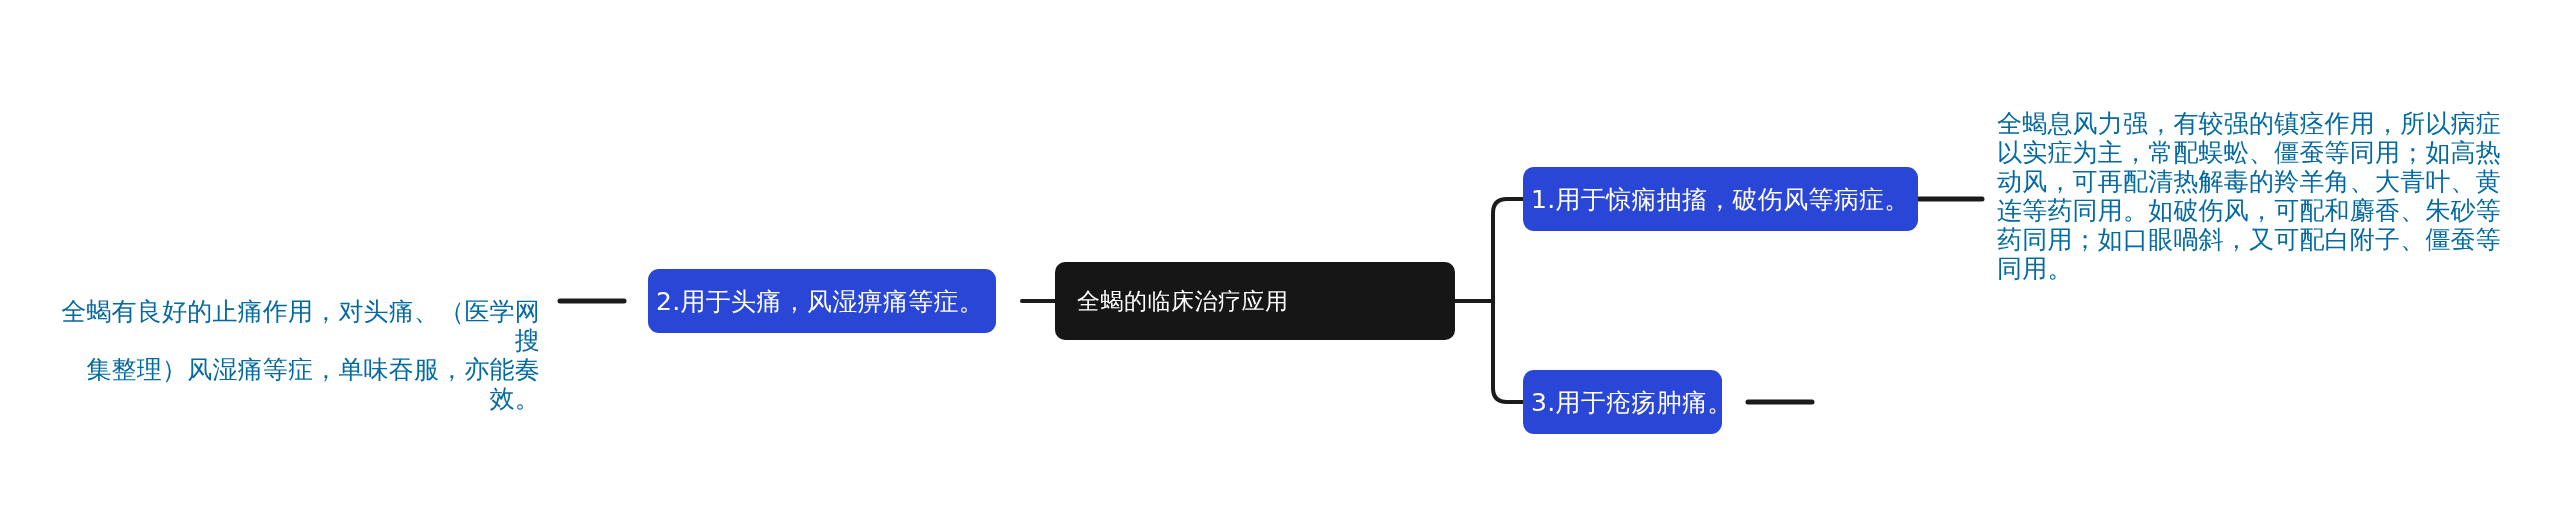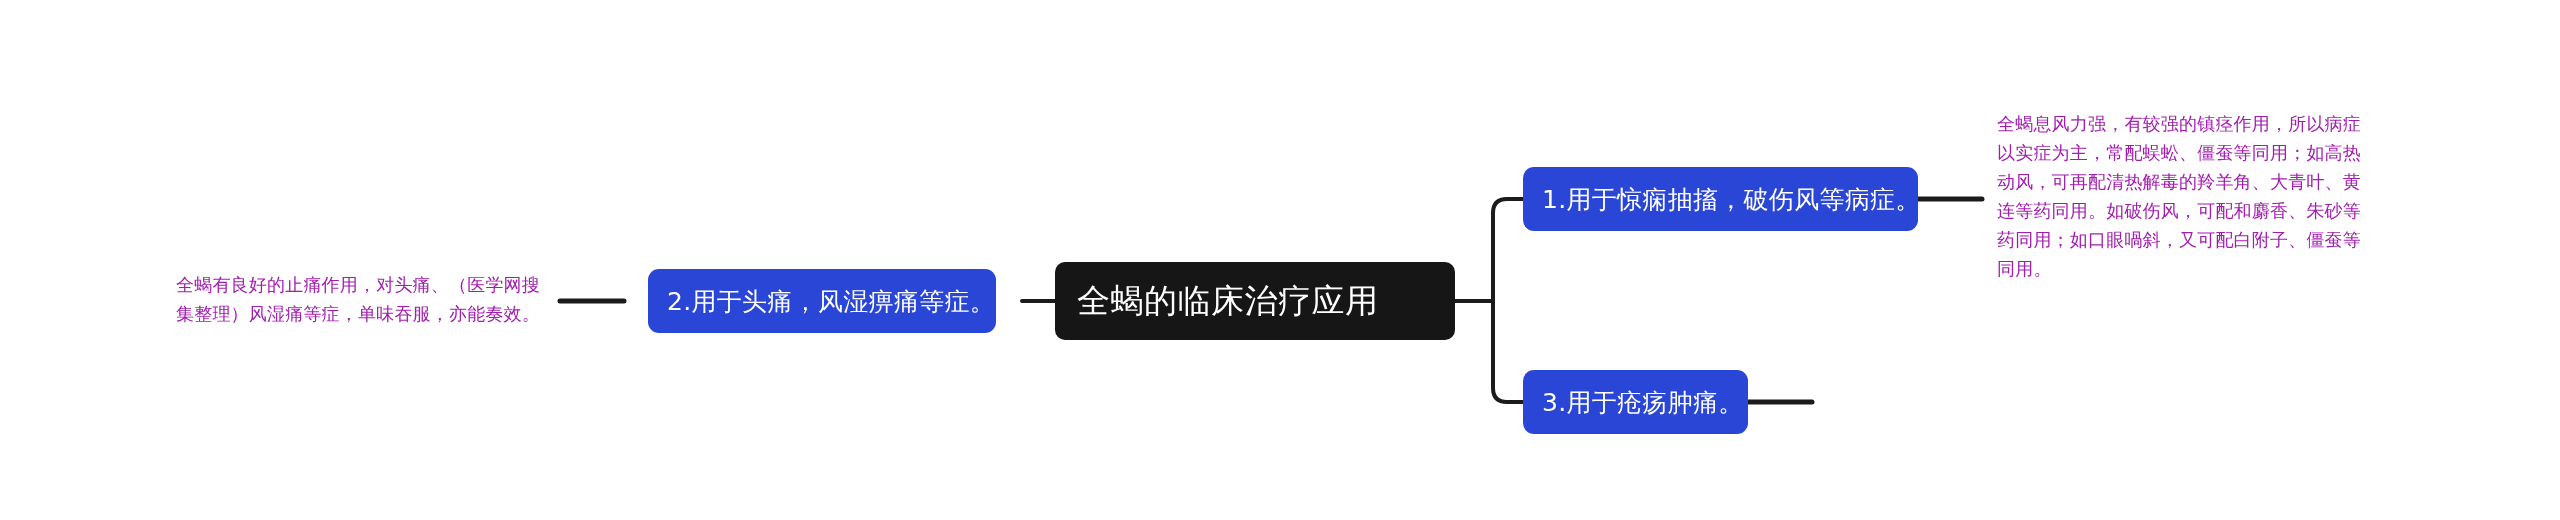--- a/index.html
+++ b/index.html
@@ -33,45 +33,46 @@
     display: flex;
     align-items: center;
     justify-content: flex-start;
     white-space: nowrap;
   }
 
   .node-root {
     background: #161616;
     color: #ffffff;
     border-radius: 10px;
-    font-size: 33px;
+    font-size: 23px;
     letter-spacing: 0.5px;
     padding: 0 22px;
   }
 
   .node-branch {
     background: #2a46d6;
     color: #ffffff;
     border-radius: 11px;
     font-size: 25px;
     letter-spacing: 0.3px;
-    padding: 0 19px;
+    padding: 0 8px;
   }
 
   
   .leaf-text {
     position: absolute;
-    color: #a21caf;
-    font-size: 18px;
+    color: #0369a1;
+    font-size: 25px;
     line-height: 29px;
     white-space: pre-line;
     letter-spacing: 0.2px;
   }
   .leaf-text.align-right {
     text-align: right;
+    margin-top: 27px;
   }
   .leaf-text.align-left {
     text-align: left;
   }
 </style>
 </head>
 <body>
 
 <div id="canvas">
 
@@ -97,21 +98,21 @@
   </div>
 
   <div class="node node-branch" style="left:1523px; top:167px; width:395px; height:64px;">
     <span>1.用于惊痫抽搐，破伤风等病症。</span>
   </div>
 
   <div class="node node-branch" style="left:624px; top:269px; width:348px; height:64px;margin-left:24px;">
     <span>2.用于头痛，风湿痹痛等症。</span>
   </div>
 
-  <div class="node node-branch" style="left:1523px; top:370px; width:225px; height:64px;">
+  <div class="node node-branch" style="left:1523px; top:370px; width:199px; height:64px;">
     <span>3.用于疮疡肿痛。</span>
   </div>
 
   <div class="leaf-text align-left" style="left:1997px; top:109px; width:520px;">全蝎息风力强，有较强的镇痉作用，所以病症
 以实症为主，常配蜈蚣、僵蚕等同用；如高热
 动风，可再配清热解毒的羚羊角、大青叶、黄
 连等药同用。如破伤风，可配和麝香、朱砂等
 药同用；如口眼喎斜，又可配白附子、僵蚕等
 同用。</div>
 

